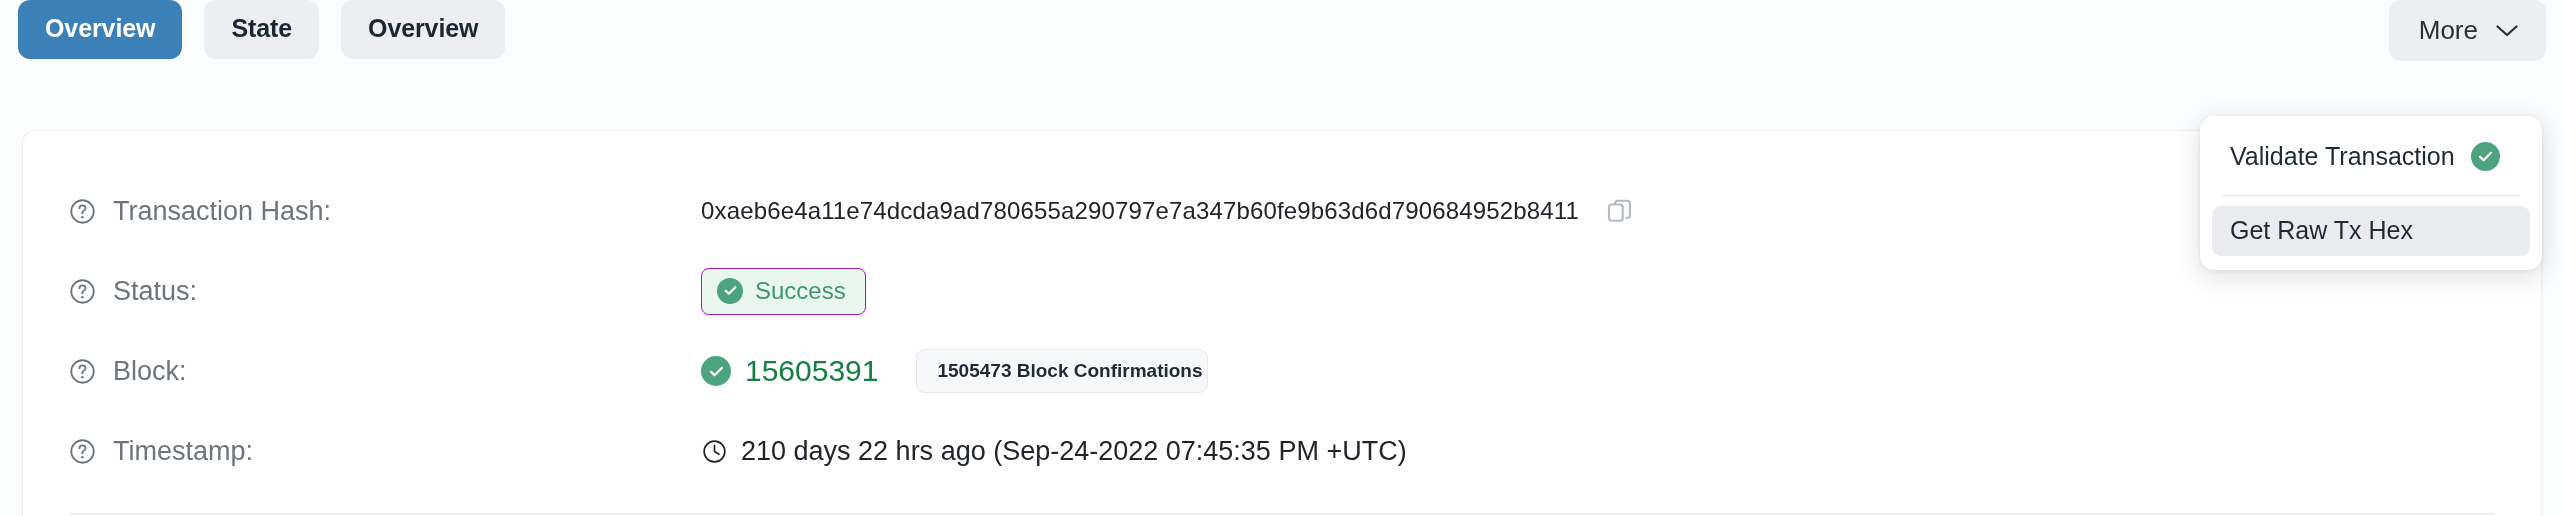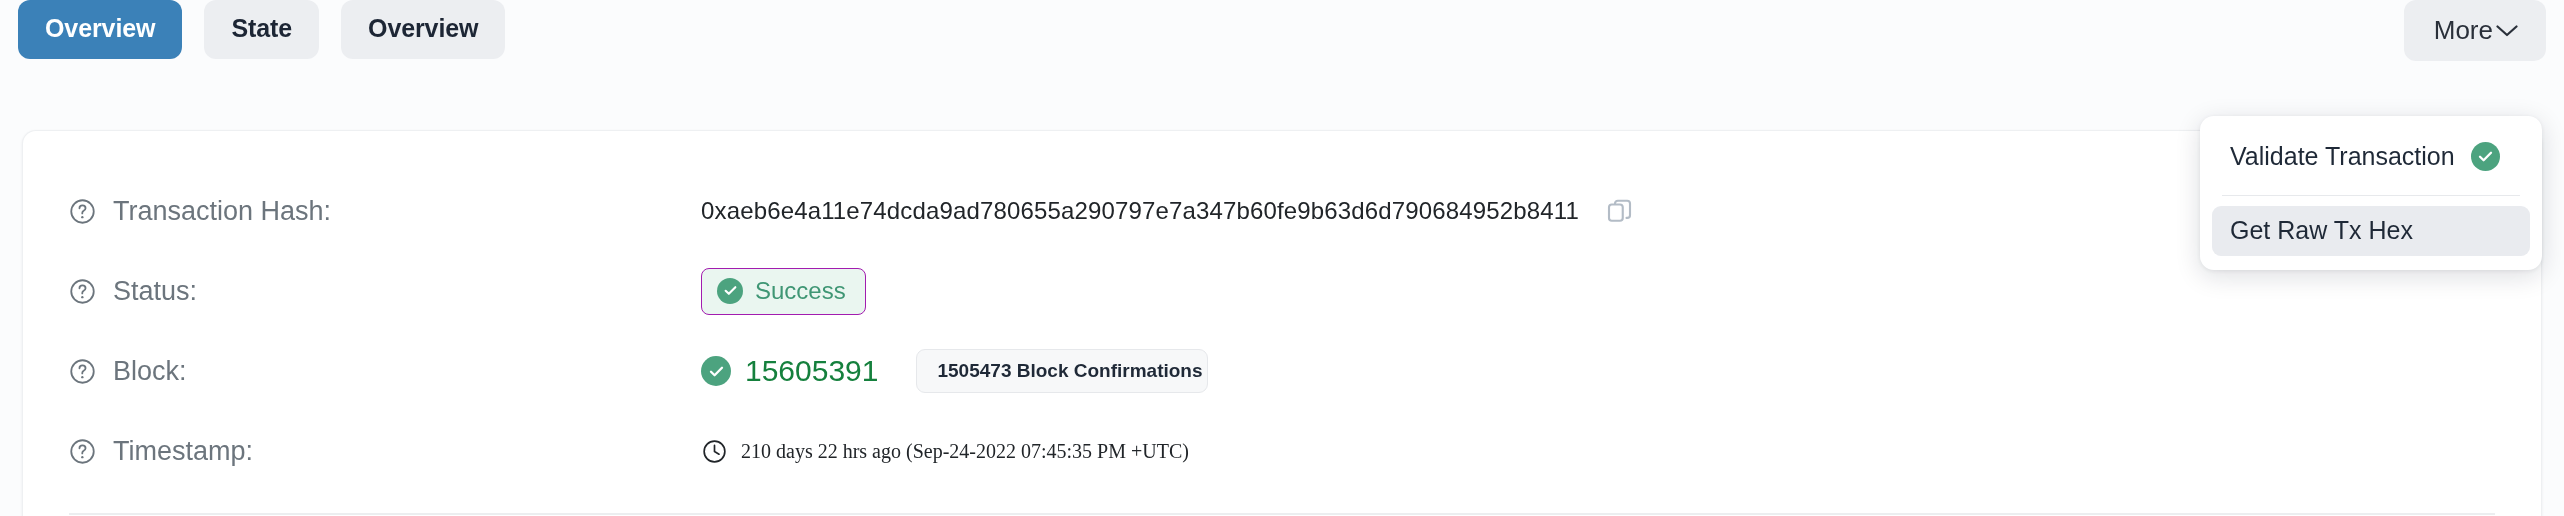--- a/index.html
+++ b/index.html
@@ -62,21 +62,21 @@
   .tab.active {
     background: #3b81b8;
     color: #ffffff;
   }
 
   .spacer { flex: 1 1 auto; }
 
   .more-button {
     display: inline-flex;
     align-items: center;
-    gap: 3px;
+    gap: 18px;
     background: #eceef1;
     color: #2a303a;
     border: none;
     border-radius: 12px;
     padding: 17px 28px 18px 30px;
     font-size: 26px;
     font-weight: 400;
     line-height: 1;
     cursor: pointer;
     font-family: "Liberation Sans", sans-serif;
@@ -259,21 +259,21 @@
     white-space: nowrap;
   }
 
   
   .clock-icon {
     width: 27px; height: 27px; margin-right: 13px;
     display:inline-flex; align-items:center; justify-content:center;
     flex: 0 0 auto;
   }
   .clock-icon svg { display:block; }
-  .ts-text { font-size: 20px; color: #212529; white-space: nowrap; font-family: Liberation Serif, serif; }
+  .ts-text { font-size: 27px; color: #212529; white-space: nowrap; }
 
   .card-divider {
     margin: 22px 46px 0 46px;
     height: 2px;
     background: #eceef0;
   }
 </style>
 </head>
 <body>
 

